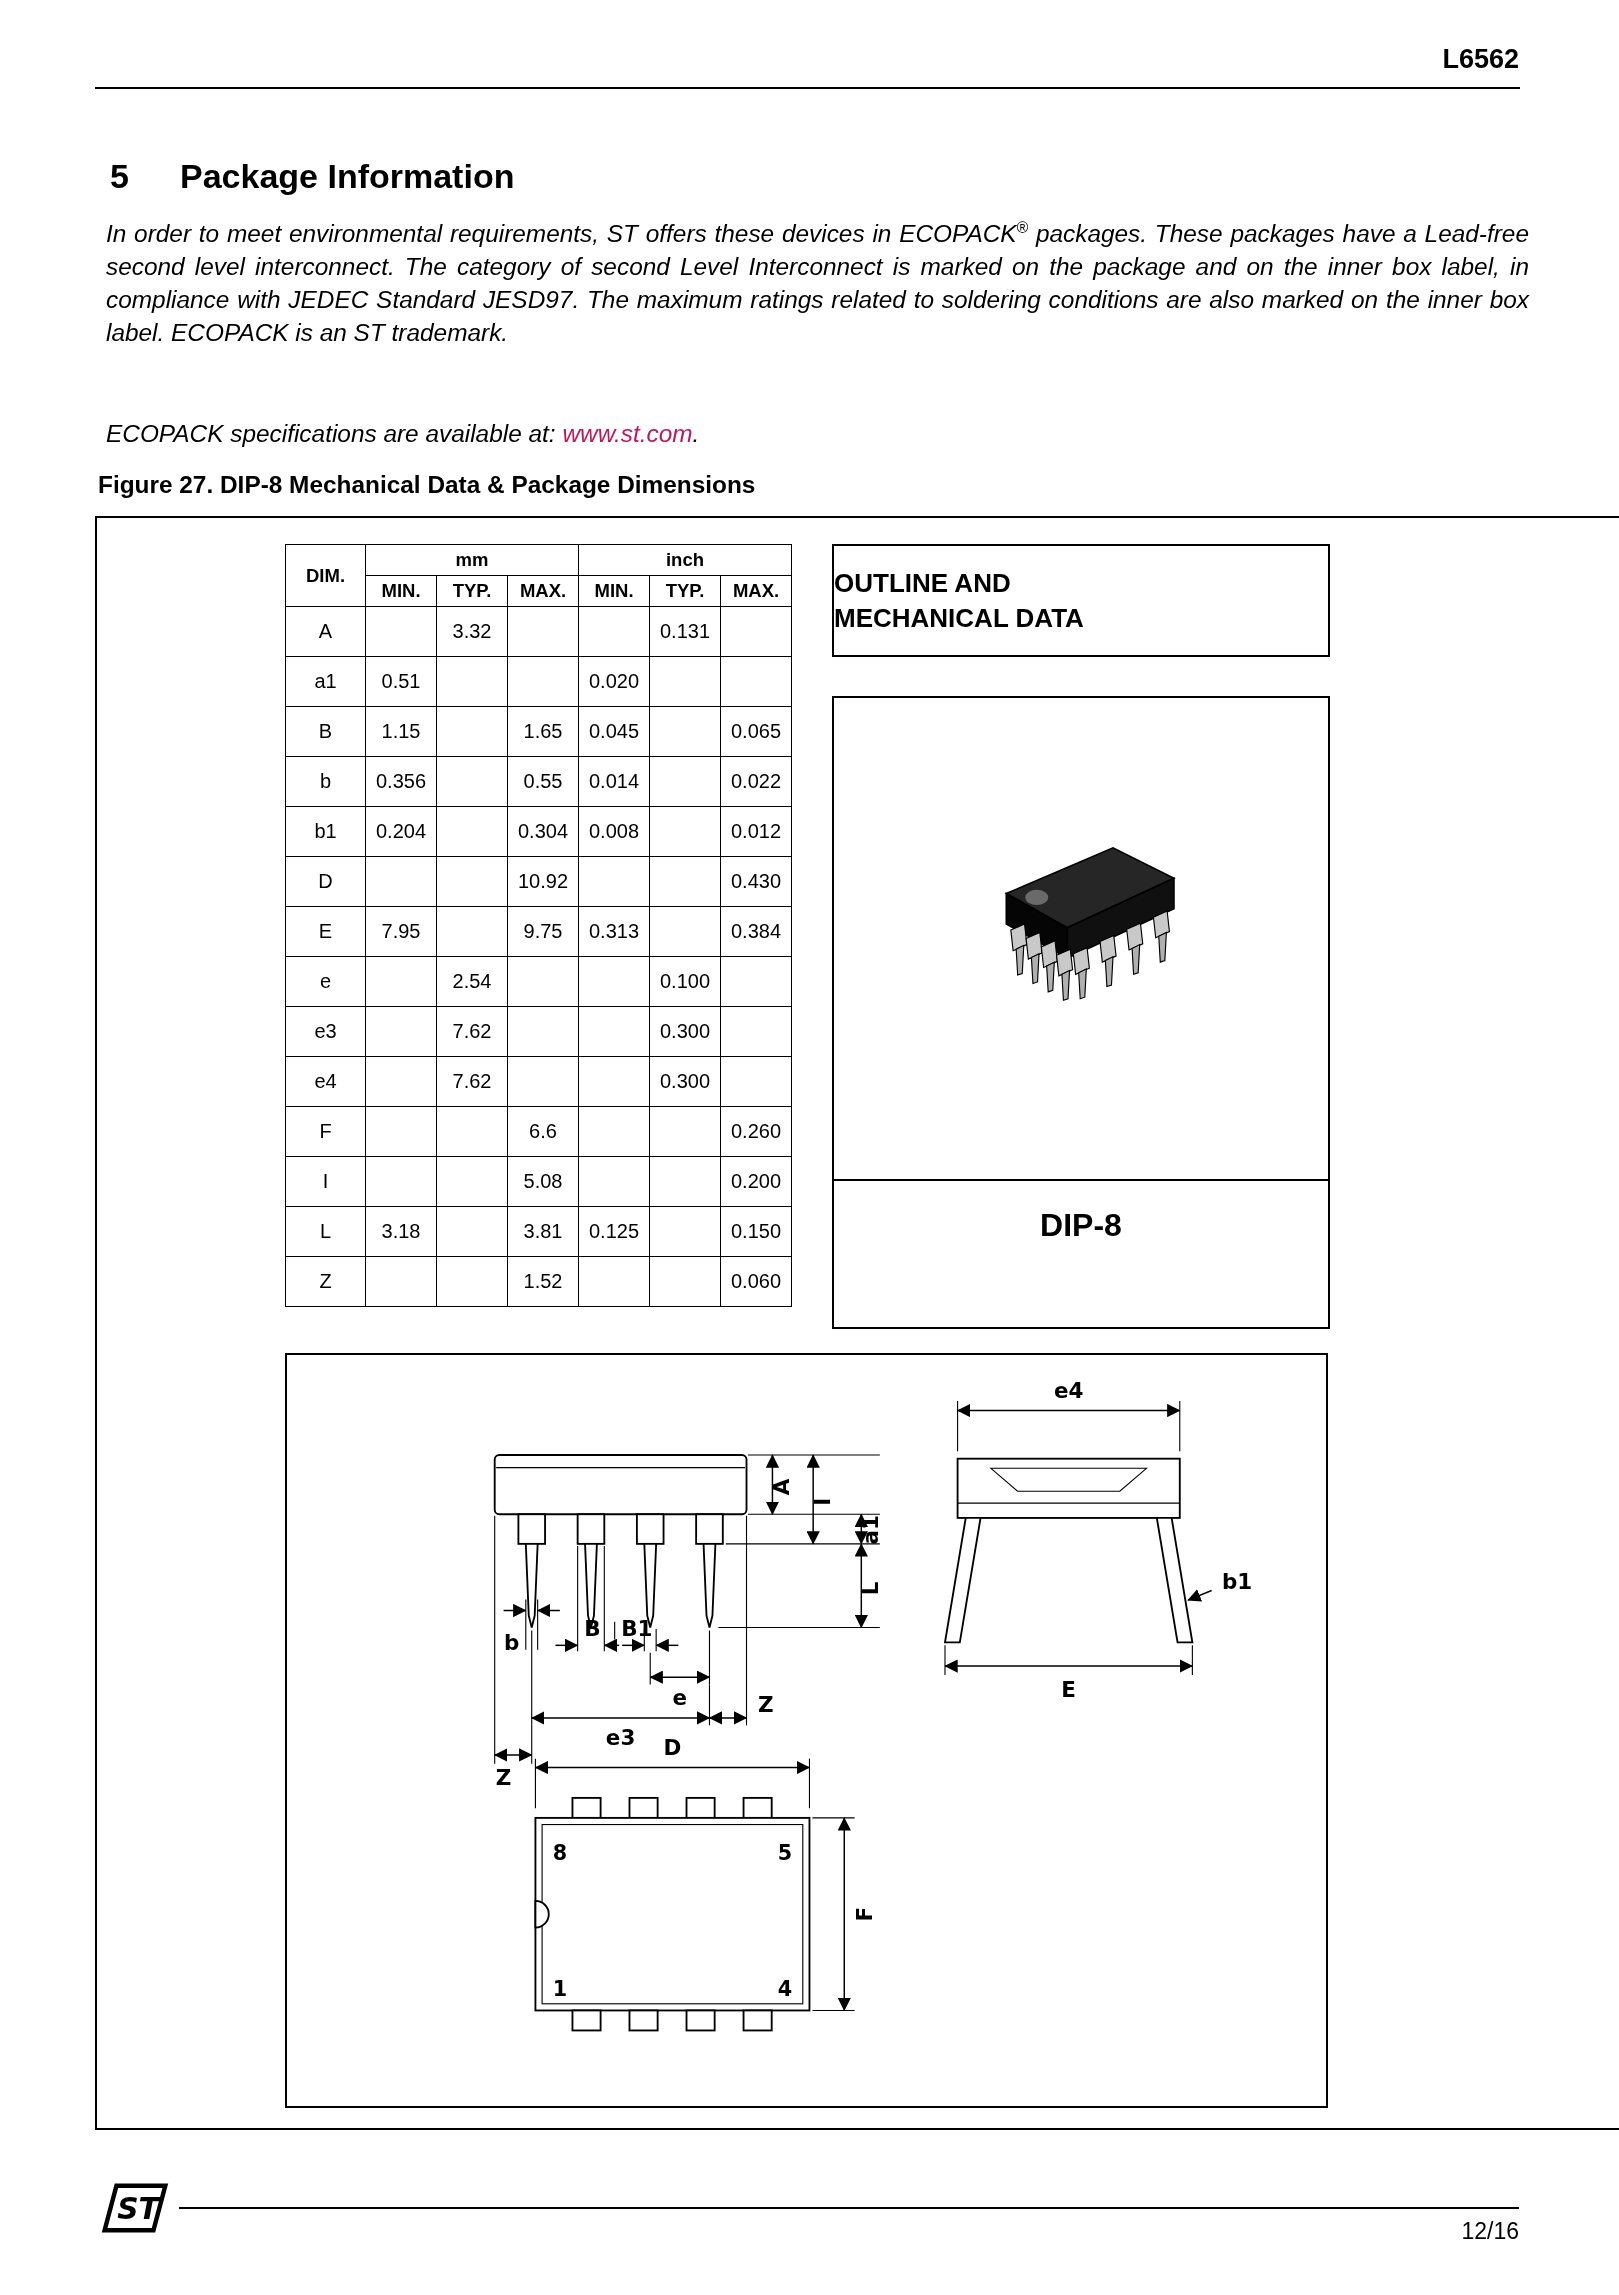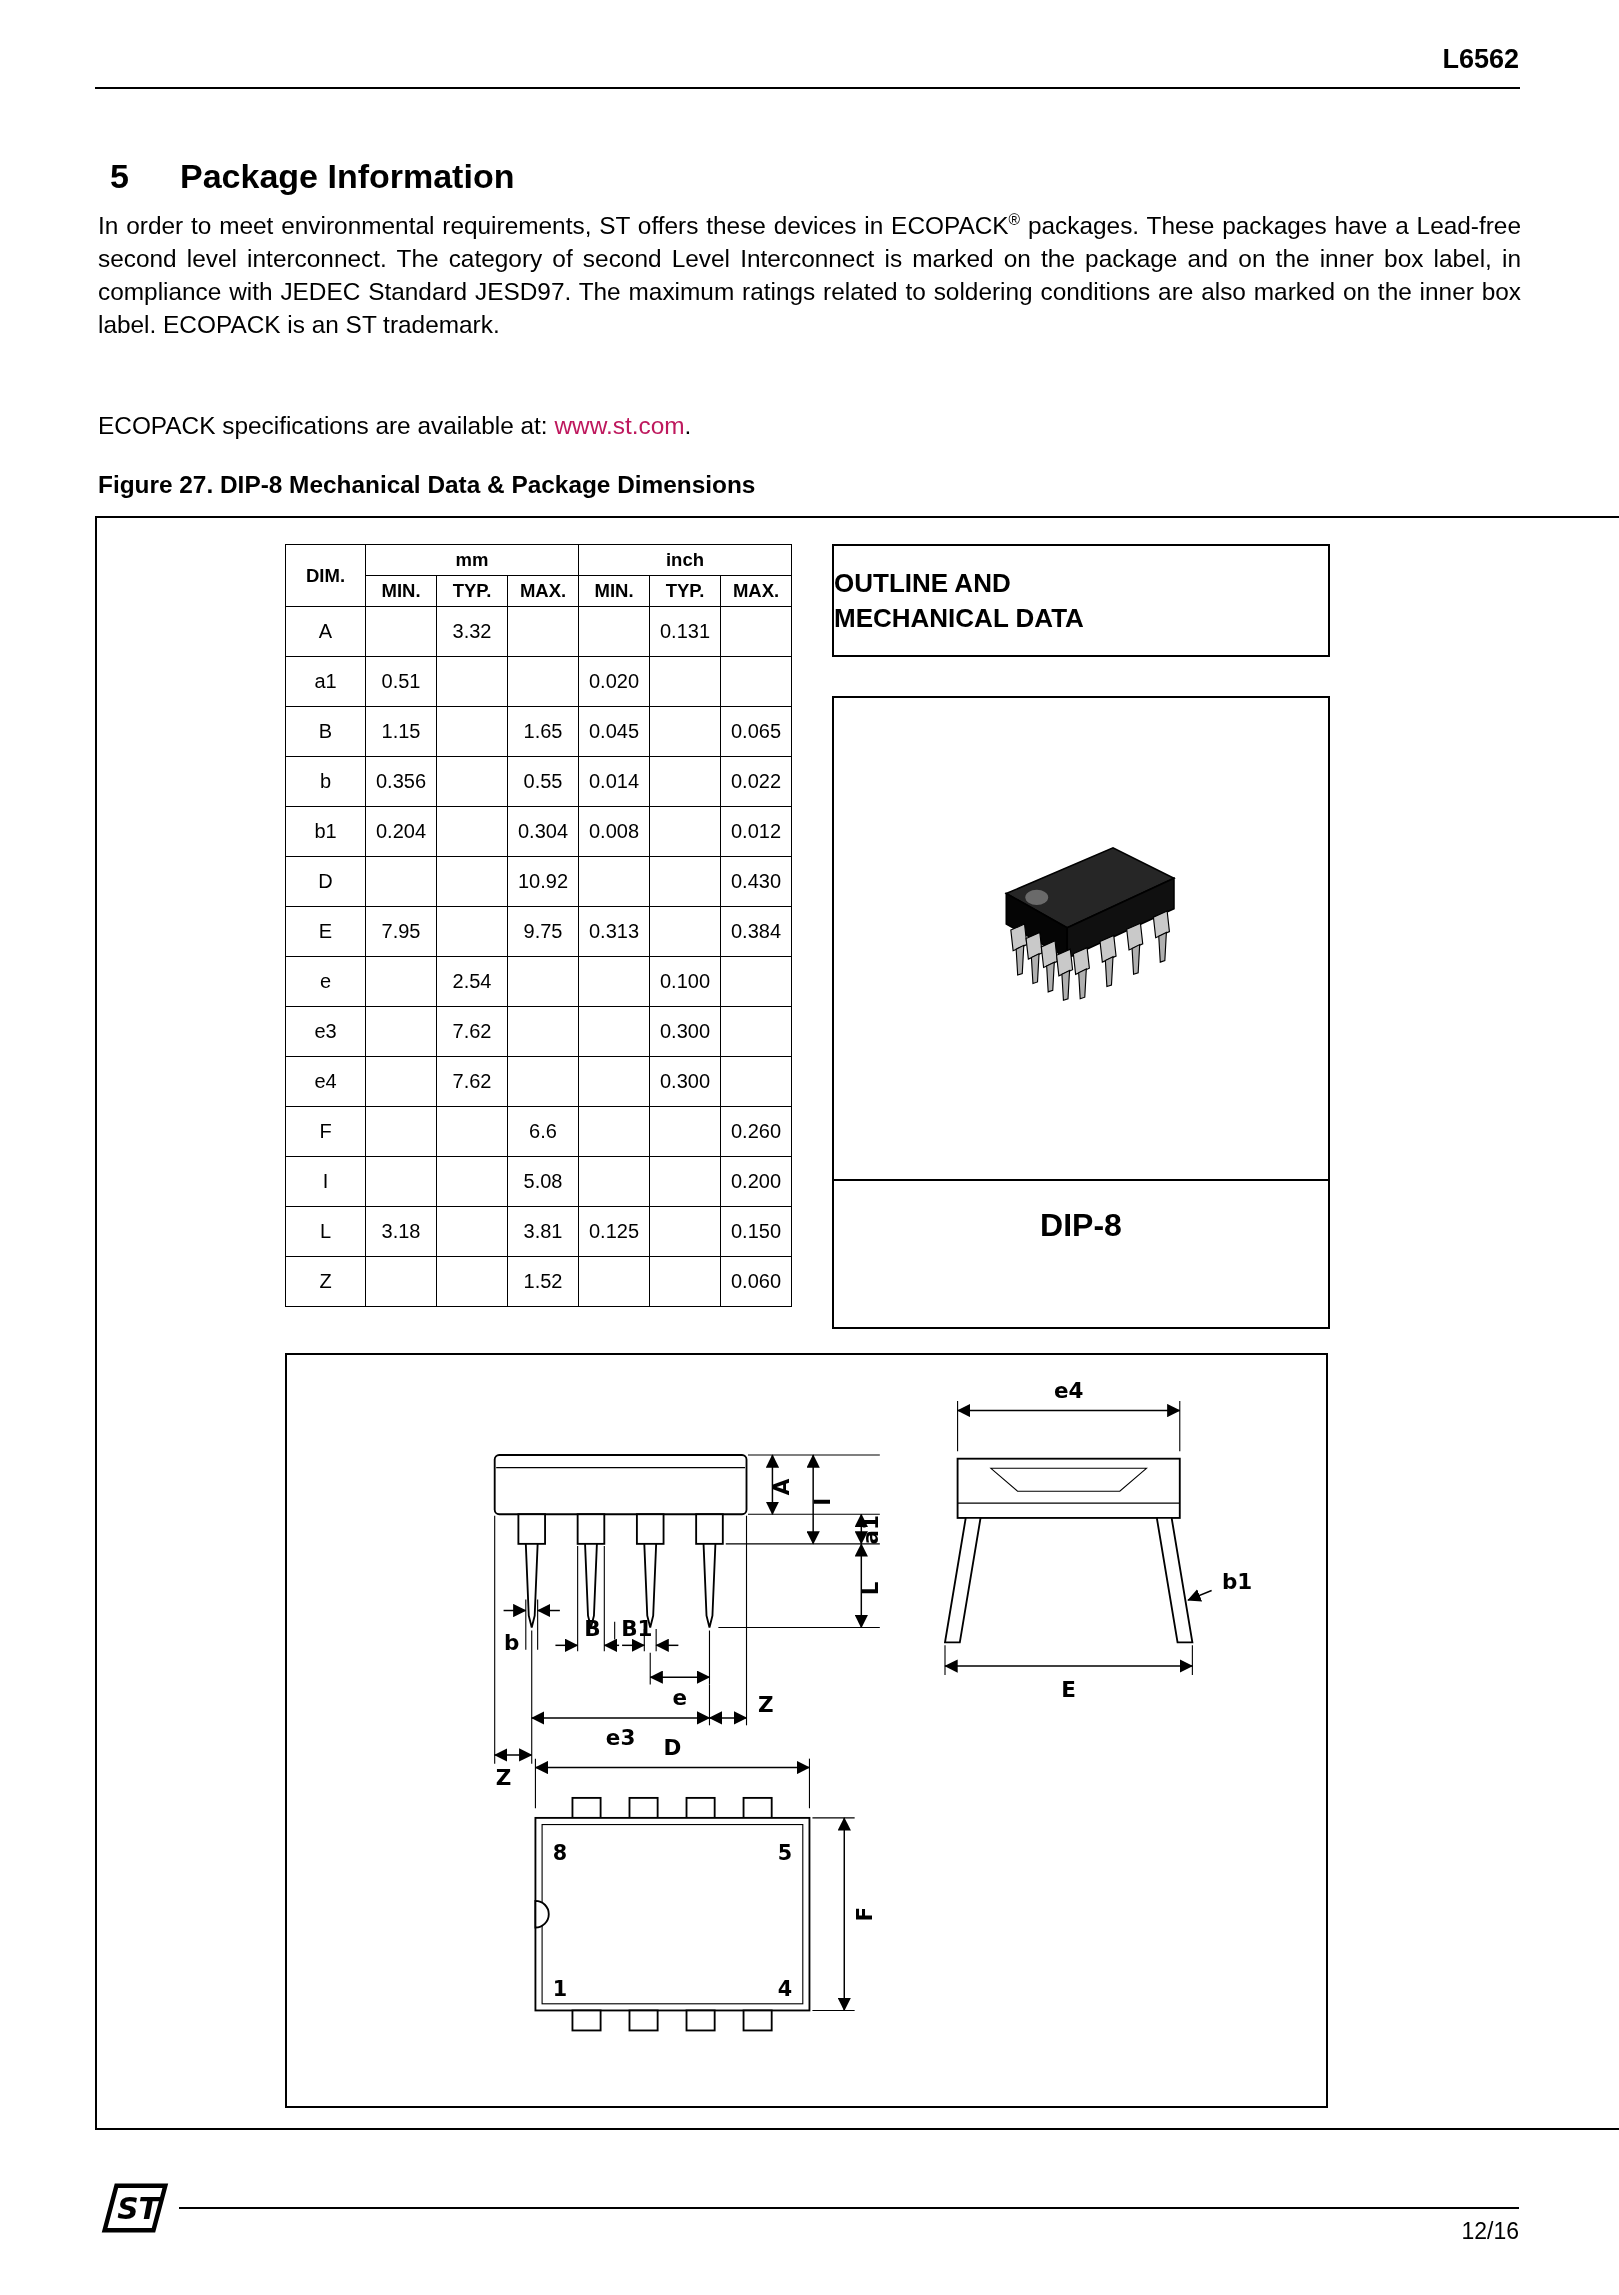--- a/index.html
+++ b/index.html
@@ -10,21 +10,21 @@
     font-family: "Liberation Sans", "DejaVu Sans", sans-serif;
     position: relative; overflow: hidden;
   }
 
   .doc-id { position: absolute; top: 44px; right: 100px; font-size: 27px; font-weight: bold; }
   .top-rule { position: absolute; top: 87px; left: 95px; width: 1425px; border-top: 2.2px solid #000; }
 
   .section-heading { position: absolute; top: 145px; left: 98px; margin: 12px; font-size: 34px; font-weight: bold; }
   .sec-num { display: inline-block; width: 70px; }
 
-  .para { position: absolute; margin: 0; font-size: 24.4px; line-height: 33px; }
+  .para { position: absolute; margin: 8px; font-size: 24.4px; line-height: 33px; font-style: italic; }
   .para1 { top: 209px; left: 98px; width: 1423px; text-align: justify; }
   .para2 { top: 409px; left: 98px; }
   .sup { font-size: 15.6px; vertical-align: super; line-height: 0; }
   .link { color: #be185d; }
 
   .fig-caption { position: absolute; top: 471px; left: 98px; font-size: 24.4px; font-weight: bold; }
 
   .figure-box { position: absolute; top: 516px; left: 95px; width: 1558px; height: 1614px; border: 2.2px solid #000; }
 
   .dims-table { position: absolute; left: 188px; top: 26px; border-collapse: collapse; font-size: 20px; }

